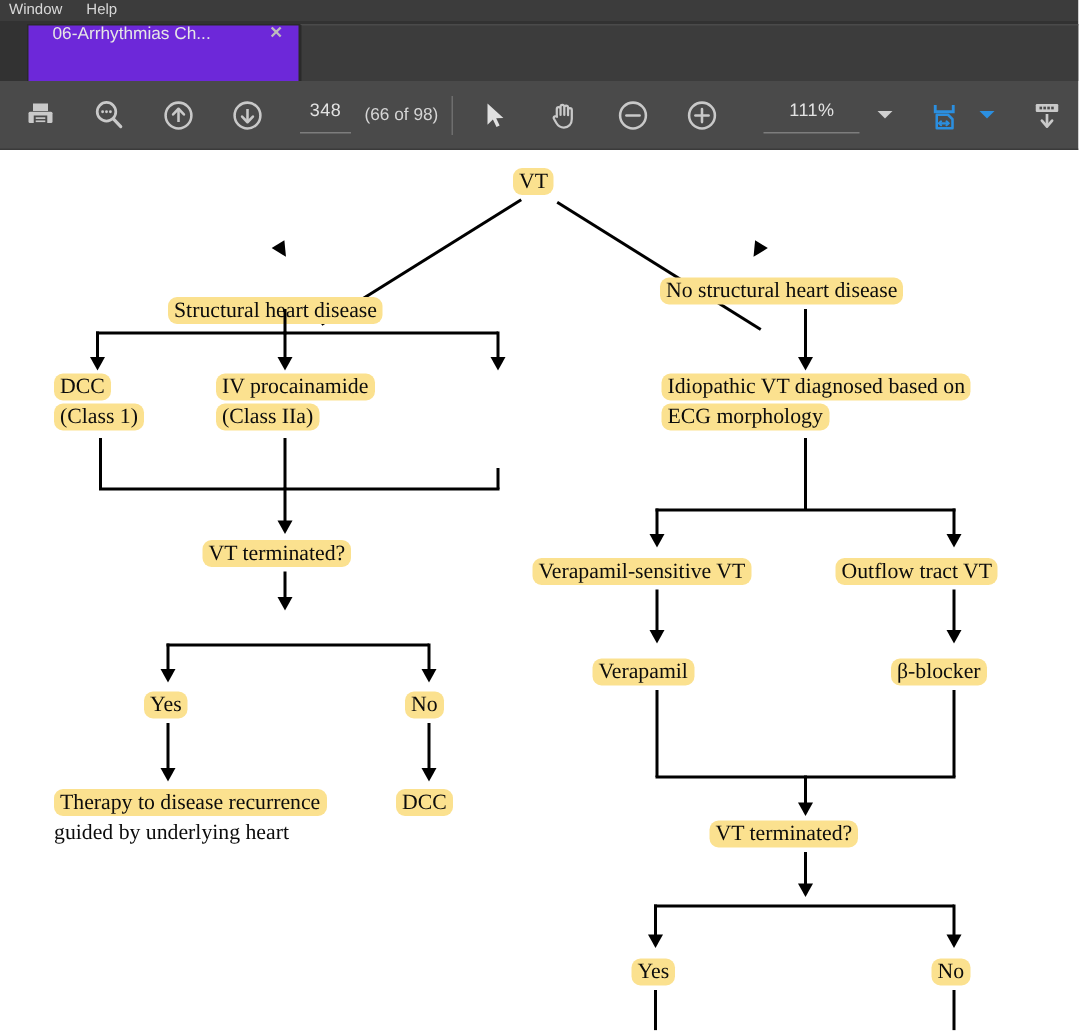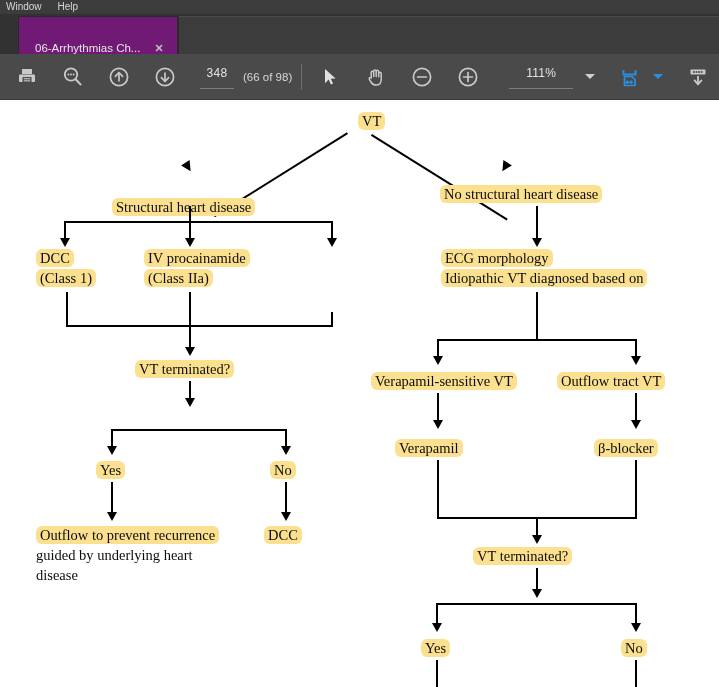--- a/index.html
+++ b/index.html
@@ -36,26 +36,27 @@
     position: absolute; top: 14px; left: 0;
     width: 719px; height: 40px;
     background: #323232;
     display: flex; align-items: flex-end;
   }
   .tab {
     position: relative;
     height: 38px;
     min-width: 160px;
     margin-left: 18px;
-    background: #701a75;
+    background: #6d28d9;
     border: 1px solid #2a2a2a;
     border-bottom: none;
-    display: flex; align-items: flex-end;
+    display: flex; align-items: flex-start;
     padding: 0 10px 0 16px;
     cursor: pointer;
+    gap: 25px;
   }
   .tab-label {
     color: #e6e6e6;
     font-size: 11.5px;
     white-space: nowrap;
     overflow: hidden;
     margin-right: 14px;
   }
   .tab-close {
     color: #bdbdbd;
@@ -341,21 +342,21 @@
       </svg>
     </div>
 
     <div class="tb-spacer"></div>
 
     <div class="tb-gap"></div>
   </div>
 
   <div class="doc">
 
-    <div class="node" style="left:341px; top:11px;padding-left:17px;">
+    <div class="node" style="left:325px; top:11px;padding-left:17px;">
       <span class="hl">VT</span>
     </div>
 
     <div class="diag" style="left:348px; top:34px; width:157px; transform:rotate(148deg);"></div>
     <div class="diag-arrow" style="left:183px; top:62px; border-left:5px solid transparent; border-right:5px solid transparent; border-top:10px solid #000; transform:rotate(-32deg);"></div>
 
     <div class="diag" style="left:372px; top:34px; width:160px; transform:rotate(32deg);"></div>
     <div class="diag-arrow" style="left:500px; top:62px; border-left:5px solid transparent; border-right:5px solid transparent; border-top:10px solid #000; transform:rotate(32deg);"></div>
 
     <div class="node" style="left:112px; top:97px;">
@@ -382,22 +383,22 @@
       <span class="ln"><span class="hl">(Class 1)</span></span>
     </div>
 
     <div class="node multi" style="left:131px; top:148px;margin-left:13px;">
       <span class="ln"><span class="hl">IV procainamide</span></span>
       <span class="ln"><span class="hl">(Class IIa)</span></span>
     </div>
 
 
     <div class="node multi" style="left:441px; top:148px;">
+      <span class="ln"><span class="hl">Idiopathic VT diagnosed based on</span></span>
       <span class="ln"><span class="hl">ECG morphology</span></span>
-      <span class="ln"><span class="hl">Idiopathic VT diagnosed based on</span></span>
     </div>
 
     <div class="ln-v" style="left:66px; top:192px; height:34px;"></div>
     <div class="ln-v" style="left:189px; top:192px; height:34px;"></div>
     <div class="ln-v" style="left:331px; top:212px; height:14px;"></div>
     <div class="ln-h" style="left:66px; top:225px; width:267px;"></div>
     <div class="ln-v" style="left:189px; top:225px; height:27px;"></div>
     <div class="arrow" style="left:185px; top:247px;"></div>
 
     <div class="node" style="left:135px; top:259px;">
@@ -418,37 +419,36 @@
     <div class="node" style="left:270px; top:360px;">
       <span class="hl">No</span>
     </div>
 
     <div class="ln-v" style="left:111px; top:382px; height:35px;"></div>
     <div class="arrow" style="left:107px; top:412px;"></div>
     <div class="ln-v" style="left:285px; top:382px; height:35px;"></div>
     <div class="arrow" style="left:281px; top:412px;"></div>
 
     <div class="node multi" style="left:36px; top:425px; width:230px;">
-      <span class="ln"><span class="hl">Outflow to prevent recurrence</span></span>
+      <span class="ln"><span class="hl">Therapy to disease recurrence</span></span>
       <span class="ln">guided by underlying heart</span>
-      <span class="ln">disease</span>
     </div>
 
     <div class="node" style="left:264px; top:425px;">
       <span class="hl">DCC</span>
     </div>
 
     <div class="ln-v" style="left:536px; top:192px; height:48px;"></div>
     <div class="ln-h" style="left:437px; top:239px; width:200px;"></div>
     <div class="ln-v" style="left:437px; top:239px; height:22px;"></div>
     <div class="arrow" style="left:433px; top:256px;"></div>
     <div class="ln-v" style="left:635px; top:239px; height:22px;"></div>
     <div class="arrow" style="left:631px; top:256px;"></div>
 
-    <div class="node" style="left:355px; top:271px;margin-left:16px;">
+    <div class="node" style="left:355px; top:271px;">
       <span class="hl">Verapamil-sensitive VT</span>
     </div>
     <div class="node" style="left:557px; top:271px;">
       <span class="hl">Outflow tract VT</span>
     </div>
 
     <div class="ln-v" style="left:437px; top:293px; height:32px;"></div>
     <div class="arrow" style="left:433px; top:320px;"></div>
     <div class="ln-v" style="left:635px; top:293px; height:32px;"></div>
     <div class="arrow" style="left:631px; top:320px;"></div>

